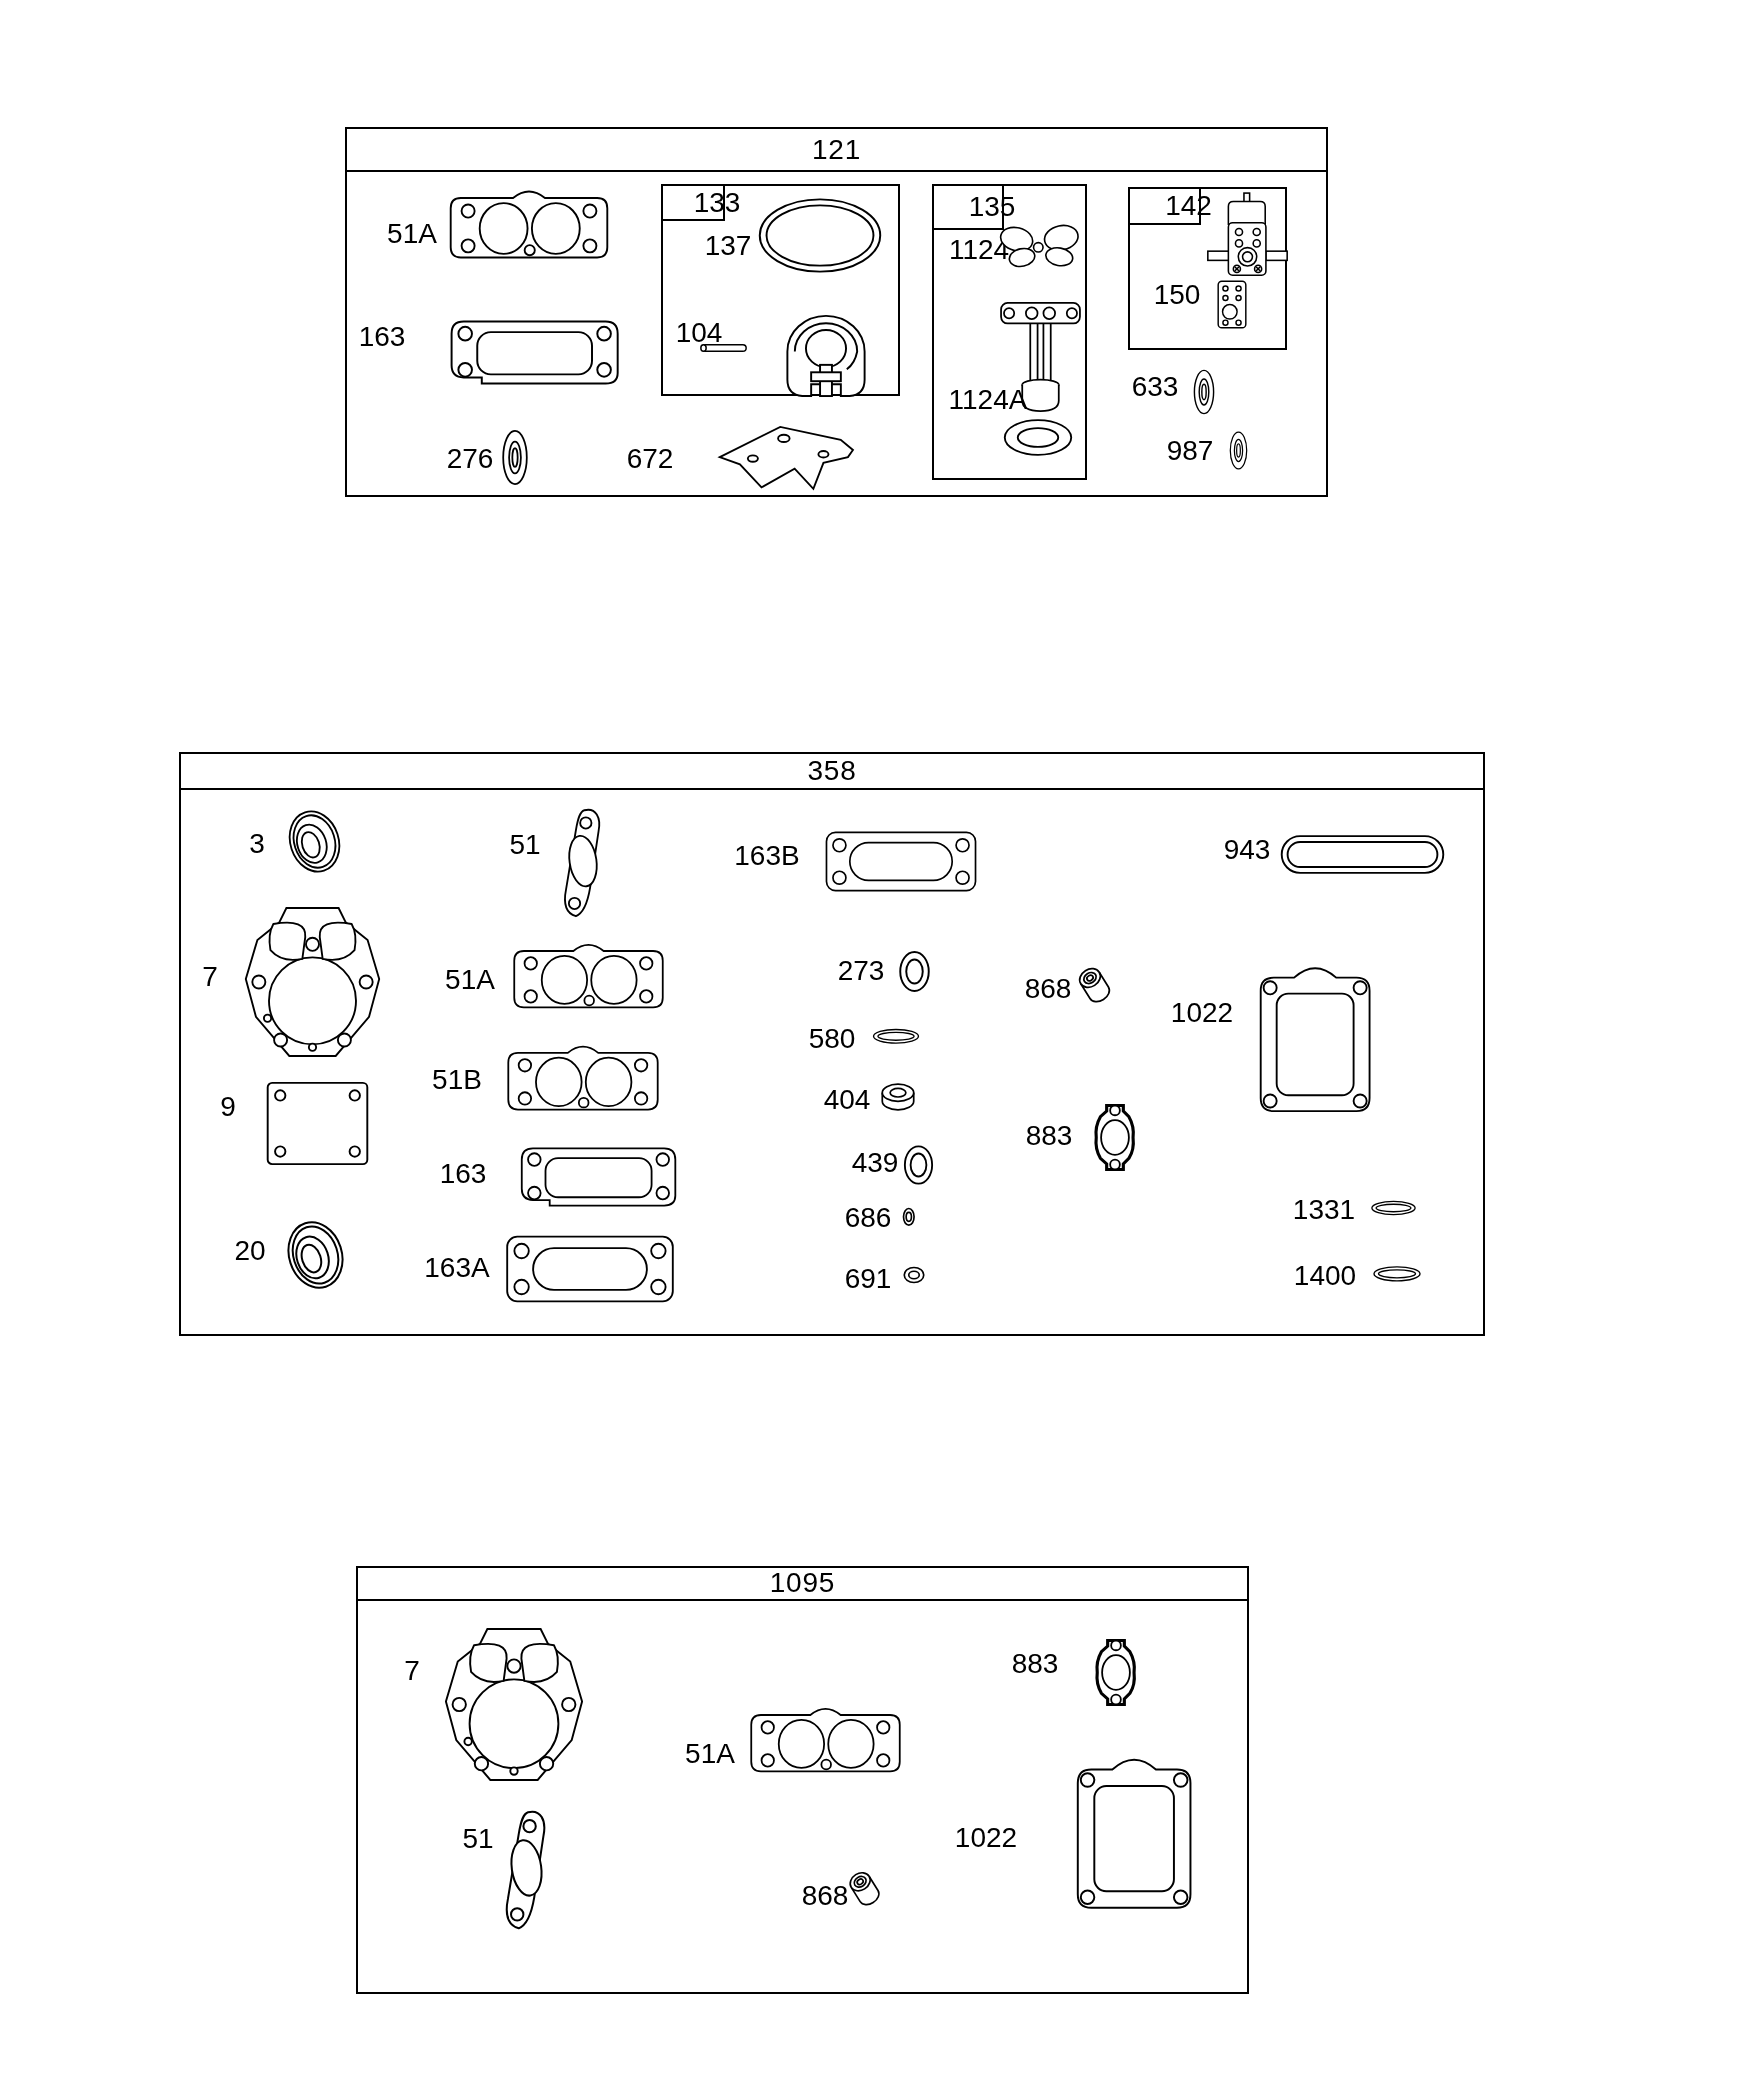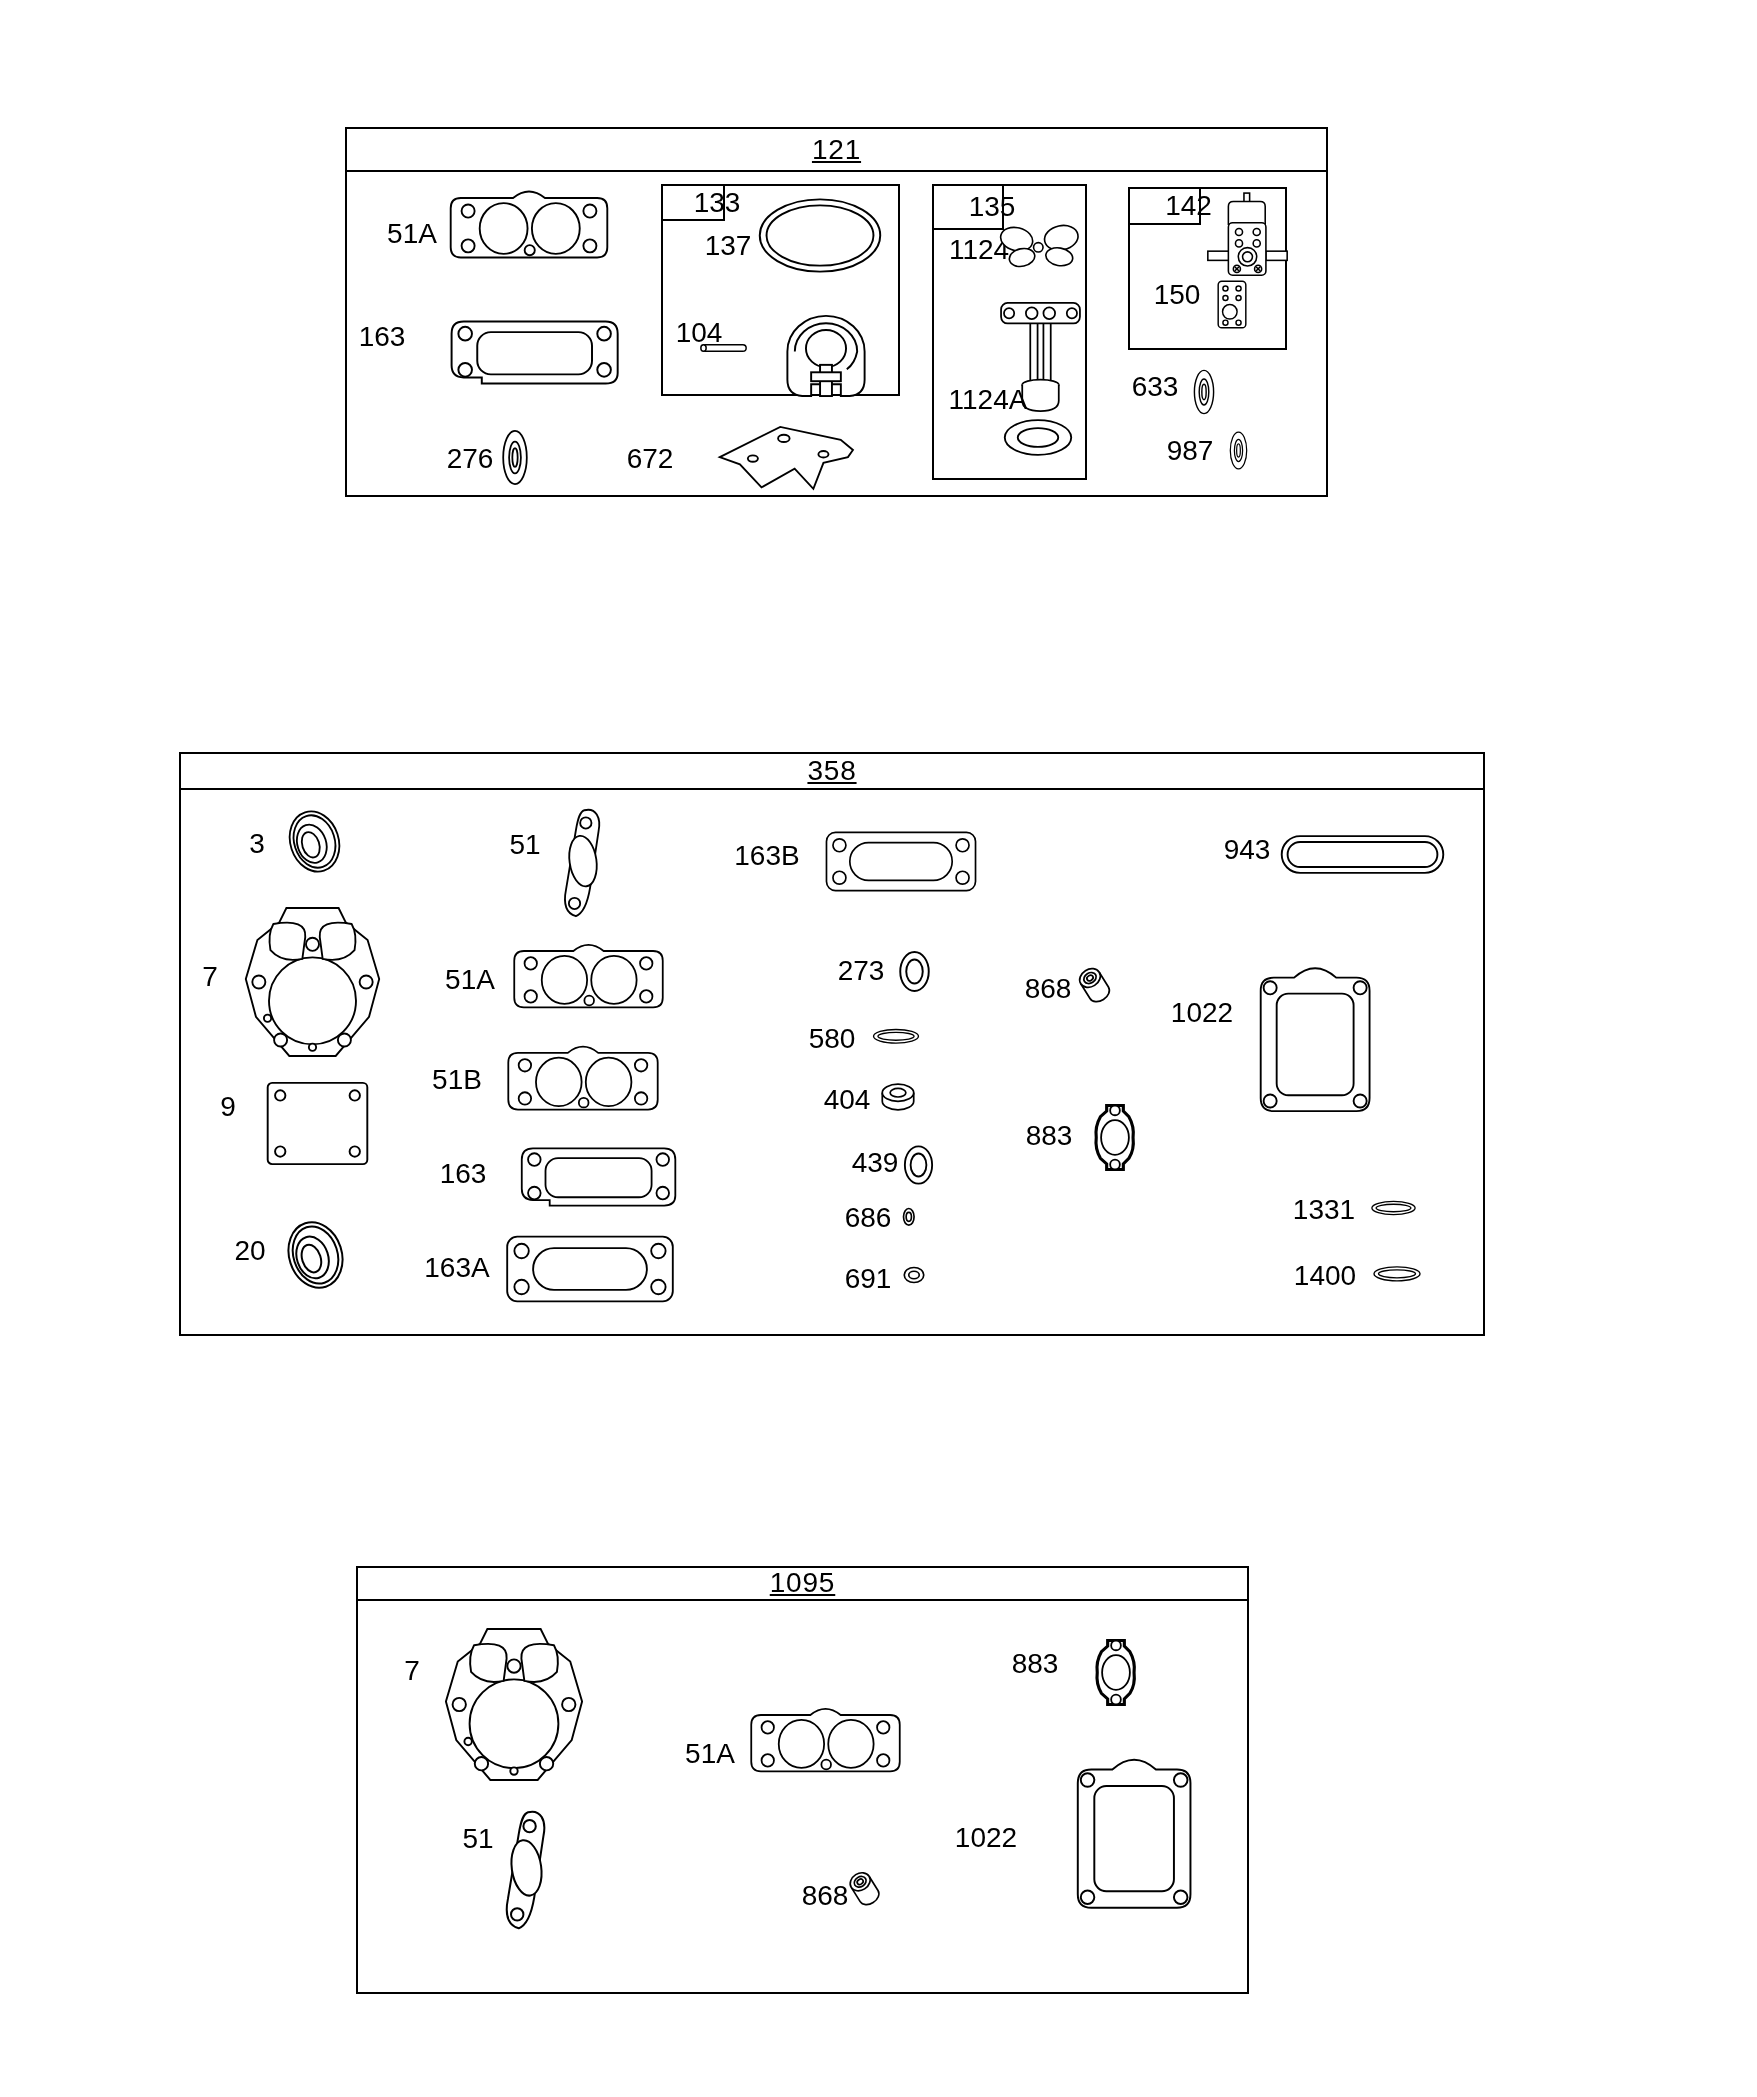--- a/index.html
+++ b/index.html
@@ -1,19 +1,19 @@
 <!DOCTYPE html>
 <html style="font-size:12px"><head>
 <meta charset="utf-8">
 <style>
   html,body{margin:0;padding:0;background:#ffffff;}
   .canvas{position:relative;width:1757px;height:2097px;background:#ffffff;
           font-family:"Liberation Sans", sans-serif;color:#000;overflow:hidden;}
   *{box-sizing:border-box;}
-  .box{position:absolute;border:2.3px solid #000;background:transparent;text-decoration:underline;}
+  .box{position:absolute;border:2.3px solid #000;background:transparent;}
   .box-head{width:100%;border-bottom:2.3px solid #000;display:flex;align-items:center;justify-content:center;
             font-size:28px;letter-spacing:0.8px;}
   .sub-box{position:absolute;border:2.3px solid #000;}
   .sub-head{position:absolute;left:0;top:0;border-right:2.3px solid #000;border-bottom:2.3px solid #000;
             display:flex;align-items:center;justify-content:center;font-size:28px;padding-left:48px;}
   .plabel{position:absolute;transform:translate(-50%,-50%);font-size:28px;white-space:nowrap;}
   .part{position:absolute;overflow:visible;}
 </style>
 </head>
 <body>

